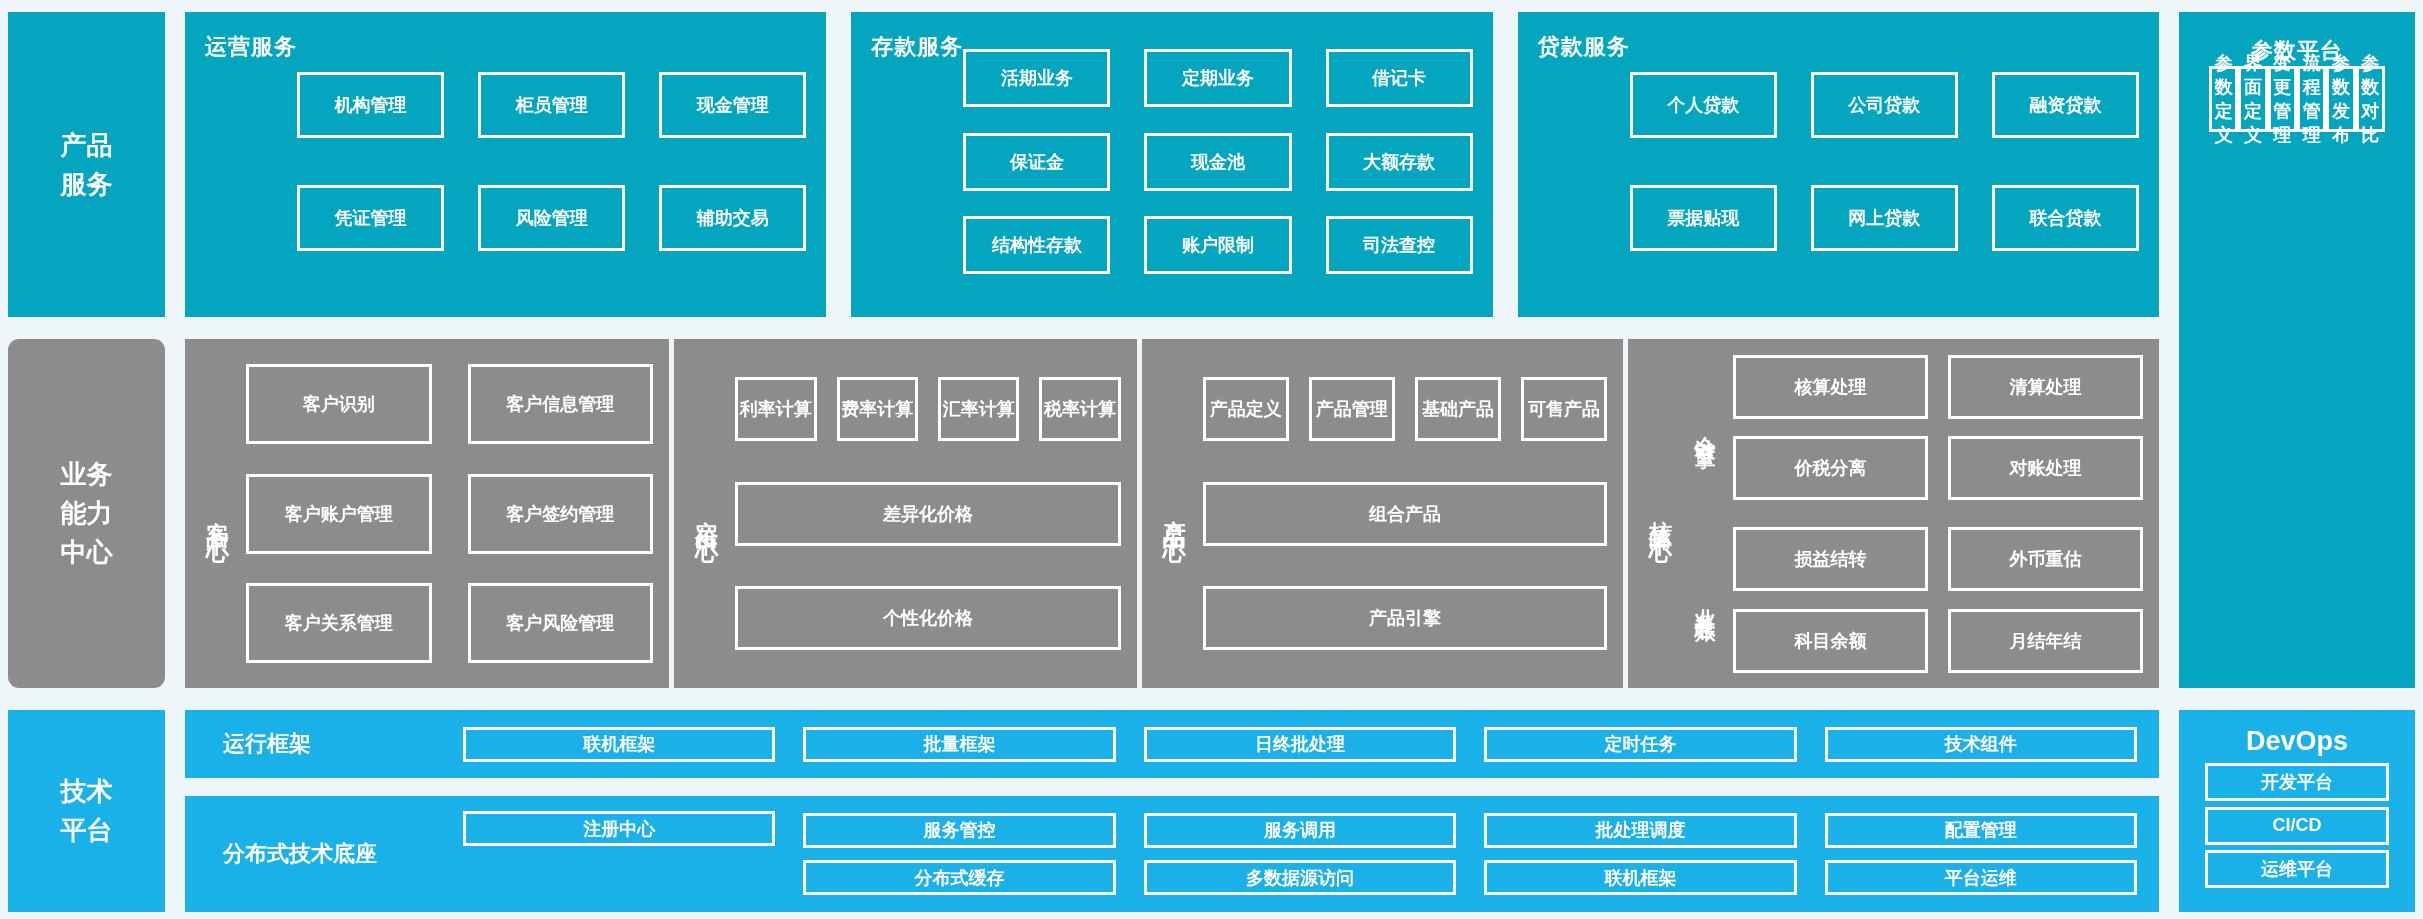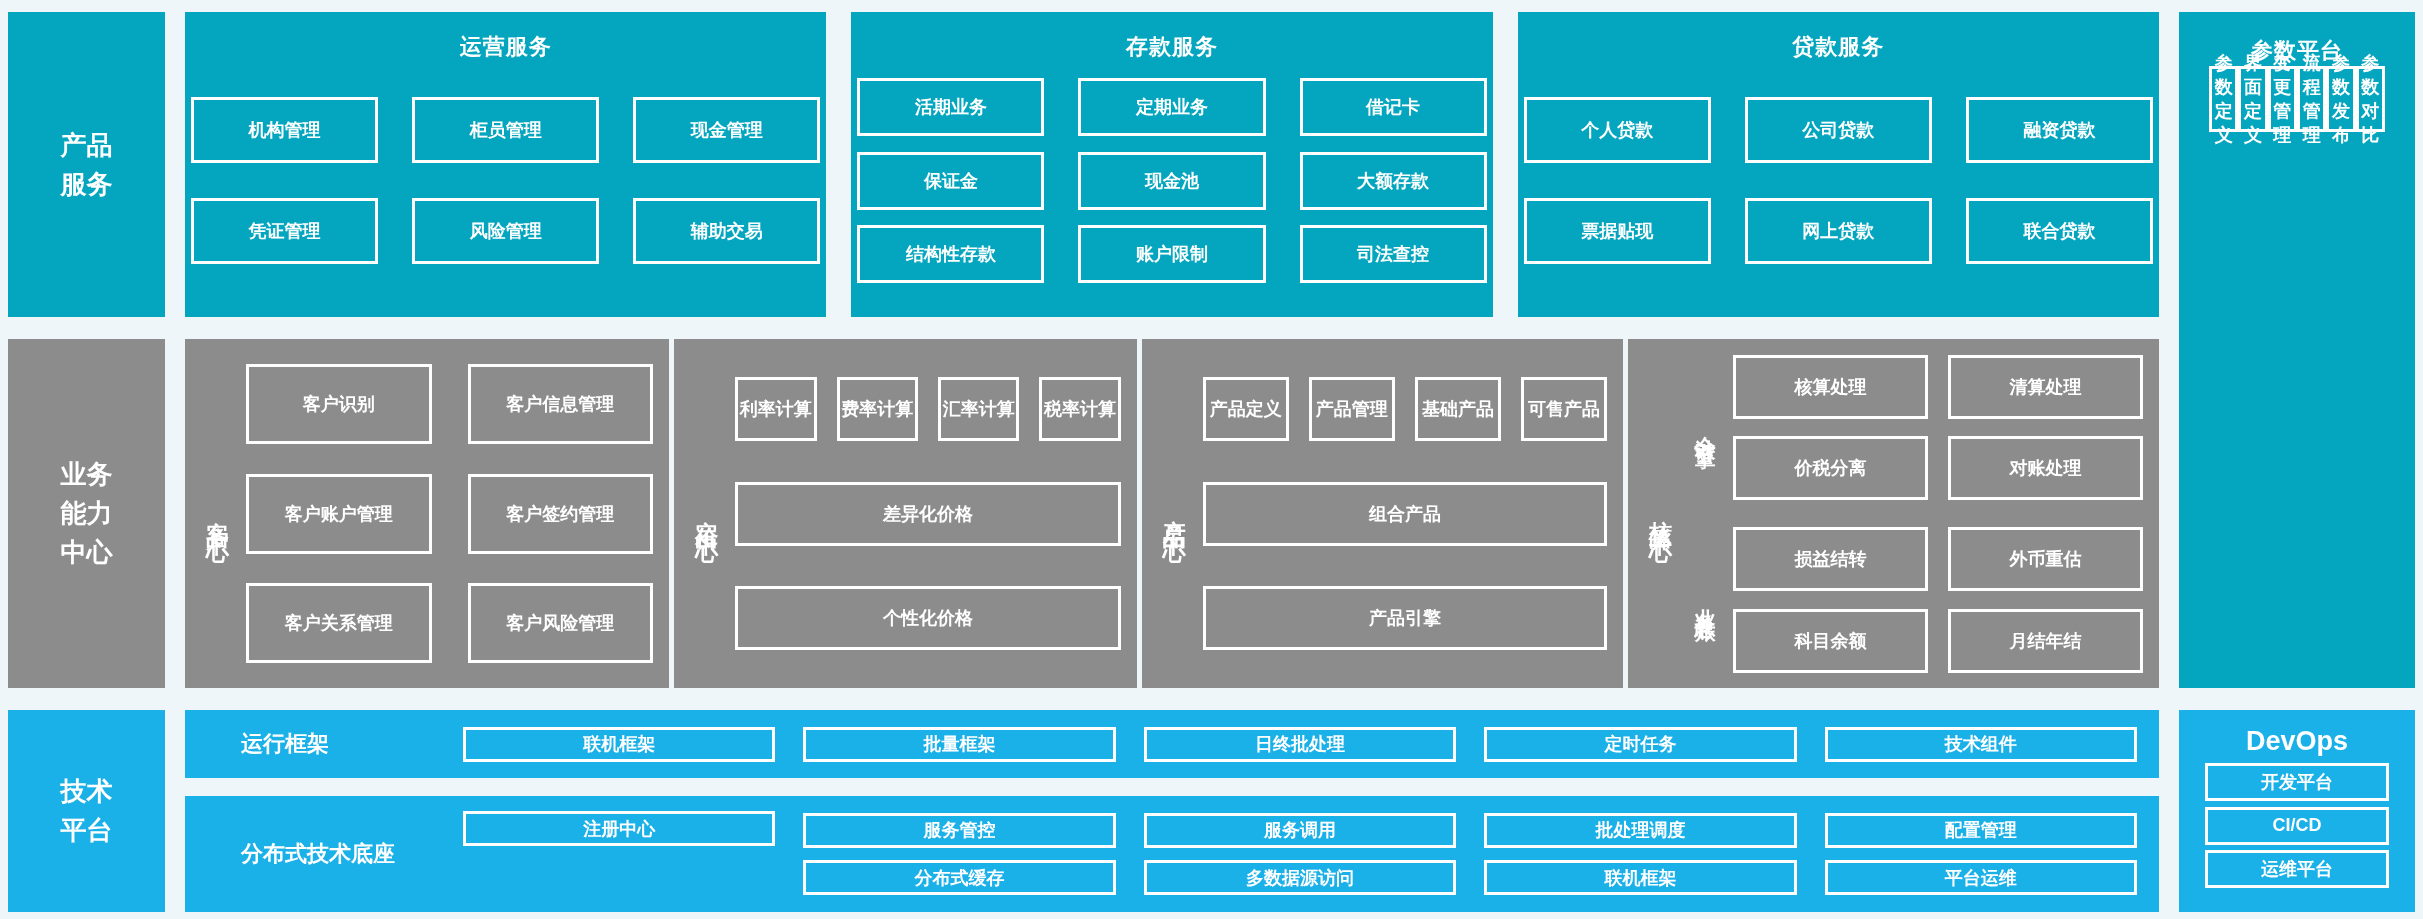--- a/index.html
+++ b/index.html
@@ -19,21 +19,21 @@
   .page{
     width:2423px;height:919px;
     padding:12px 8px 6px 8px;
     display:grid;
     grid-template-columns:157px 1fr 236px;
     grid-template-rows:305px 349px 202px;
     gap:22px 20px;
   }
   
   .a-rail1{grid-area:1/1;}
-  .a-rail2{grid-area:2/1;}
+  .a-rail2{grid-area:2/1;border-radius:11px;}
   .a-rail3{grid-area:3/1;}
   .a-top{grid-area:1/2;}
   .a-mid{grid-area:2/2;}
   .a-bot{grid-area:3/2;}
   .a-param{grid-area:1/3/3/4;}
   .a-devops{grid-area:3/3;}
 
   .teal{background:var(--teal);}
   .blue{background:var(--blue);}
   .grayb{background:var(--gray);}
@@ -48,21 +48,21 @@
   
   .box{
     border:3px solid var(--white);
     display:flex;align-items:center;justify-content:center;
     font-size:18px;font-weight:bold;text-align:center;
     height:66px;
   }
 
   
   .top-row{display:flex;gap:25px;}
-  .svc{flex:1;display:flex;flex-direction:column;padding:12px 6px 18px;}
+  .svc{flex:1;display:flex;padding:12px 20px 18px;}
   .svc-title{text-align:center;font-size:22px;font-weight:bold;margin-top:8px;letter-spacing:1px;}
   .svc-grid{
     flex:1;display:grid;grid-template-columns:repeat(3,1fr);
     column-gap:34px;align-content:space-evenly;
   }
   .svc-grid.dense .box{height:58px;}
 
   
   .param{display:flex;flex-direction:column;padding:14px 30px 24px;}
   .param-title{text-align:center;font-size:22px;font-weight:bold;margin-top:10px;letter-spacing:1px;}
@@ -103,21 +103,21 @@
 
   
   .tech-col{display:flex;flex-direction:column;gap:18px;}
   .bar{
     display:grid;grid-template-columns:250px repeat(5,1fr);
     column-gap:28px;align-items:center;
     padding-right:22px;
   }
   .bar1{height:68px;}
   .bar2{flex:1;grid-template-rows:1fr 1fr;row-gap:9px;padding-top:15px;padding-bottom:15px;}
-  .bar-label{font-size:22px;font-weight:bold;padding-left:56px;white-space:nowrap;}
+  .bar-label{font-size:22px;font-weight:bold;padding-left:38px;white-space:nowrap;}
   .bar .box{height:35px;font-size:18px;}
   .rowspan{grid-row:1 / 3;align-self:stretch;height:auto;}
 
   
   .devops{display:flex;flex-direction:column;padding:10px 26px 18px;}
   .devops-title{text-align:center;font-size:27px;font-weight:bold;margin-top:6px;}
   .devops-body{flex:1;display:flex;flex-direction:column;justify-content:space-evenly;}
   .devops .box{height:38px;}
 </style>
 </head>

